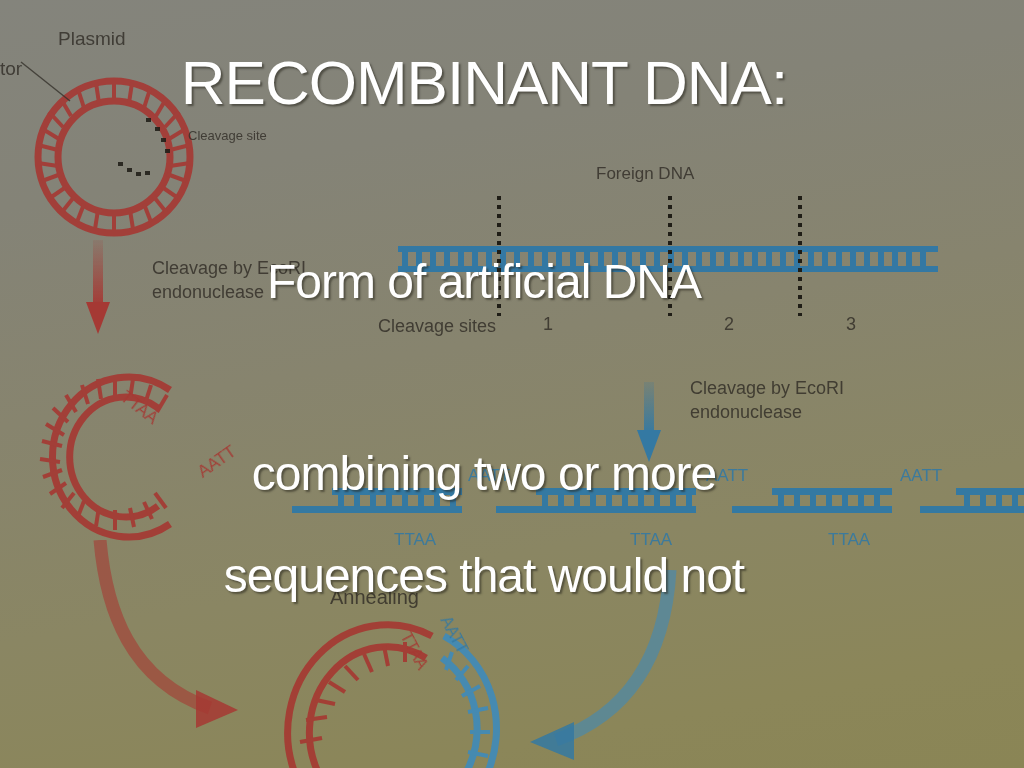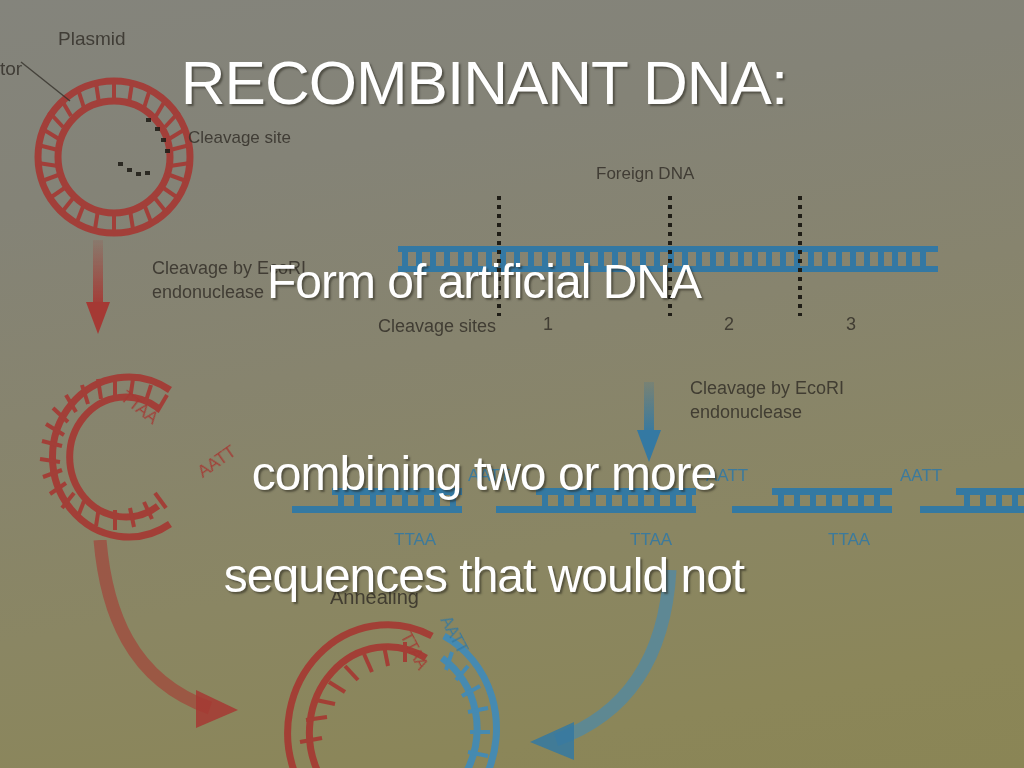--- a/index.html
+++ b/index.html
@@ -275,21 +275,21 @@
       <path d="M136 150 L178 170 L136 188 Z" fill="#a8332f" opacity=".85"></path>
     </svg>
     <svg style="position:absolute;left:490px;top:570px;" width="220" height="200" viewBox="0 0 220 200">
       <path d="M180 0 C176 70 150 140 66 170" stroke="#3a8bc0" stroke-width="13" fill="none" opacity=".6"></path>
       <path d="M84 152 L40 172 L84 190 Z" fill="#2d78a8" opacity=".85"></path>
     </svg>
 
     <div id="diagram-labels">
         <div class="lbl" style="left: 58px; top: 28px; font-size: 19px;">Plasmid</div>
         <div class="lbl" style="left: 0px; top: 58px; font-size: 19px;">tor</div>
-        <div class="lbl" style="left: 188px; top: 128px; font-size: 17px;">Cleavage site</div>
+        <div class="lbl" style="left: 188px; top: 128px; font-size: 13px;">Cleavage site</div>
         <div class="lbl" style="left: 596px; top: 164px; font-size: 17px;">Foreign DNA</div>
         <div class="lbl" style="left: 152px; top: 258px; font-size: 18px;">Cleavage by EcoRI</div>
         <div class="lbl" style="left: 152px; top: 282px; font-size: 18px;">endonuclease</div>
         <div class="lbl" style="left: 378px; top: 316px; font-size: 18px;">Cleavage sites</div>
         <div class="lbl" style="left: 543px; top: 314px; font-size: 18px;">1</div>
         <div class="lbl" style="left: 724px; top: 314px; font-size: 18px;">2</div>
         <div class="lbl" style="left: 846px; top: 314px; font-size: 18px;">3</div>
         <div class="lbl" style="left: 690px; top: 378px; font-size: 18px;">Cleavage by EcoRI</div>
         <div class="lbl" style="left: 690px; top: 402px; font-size: 18px;">endonuclease</div>
         <div class="lbl" style="left: 330px; top: 586px; font-size: 20px;">Annealing</div>

